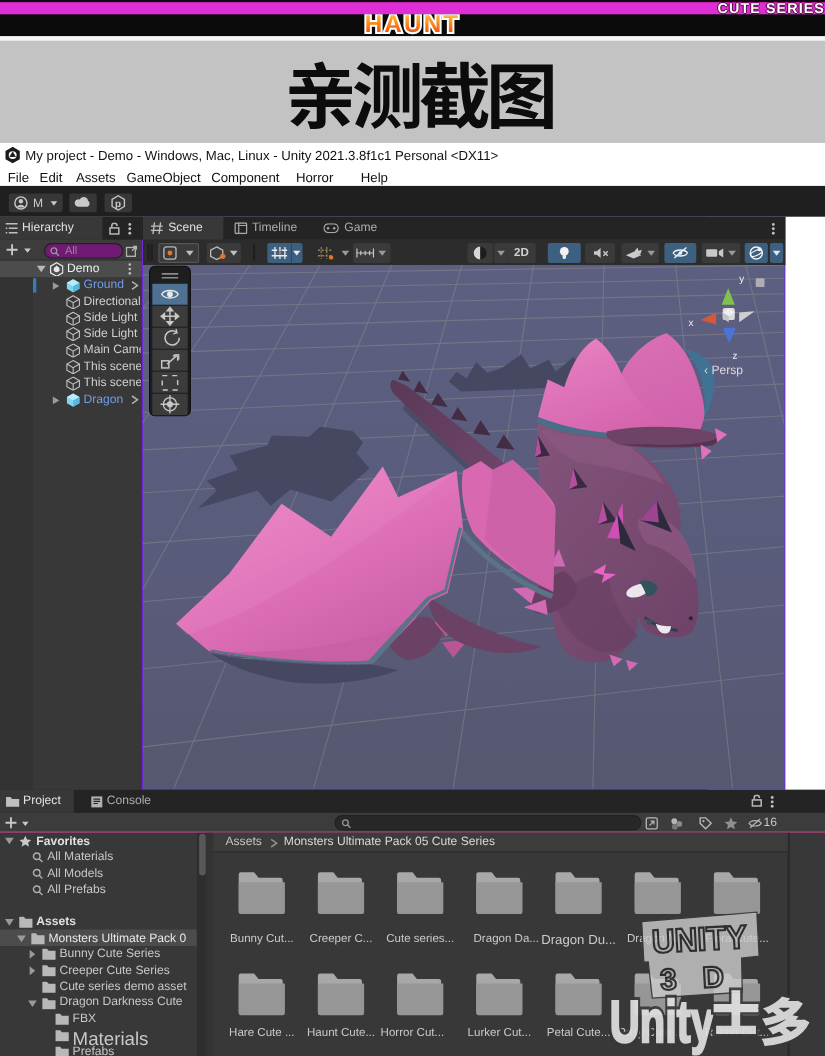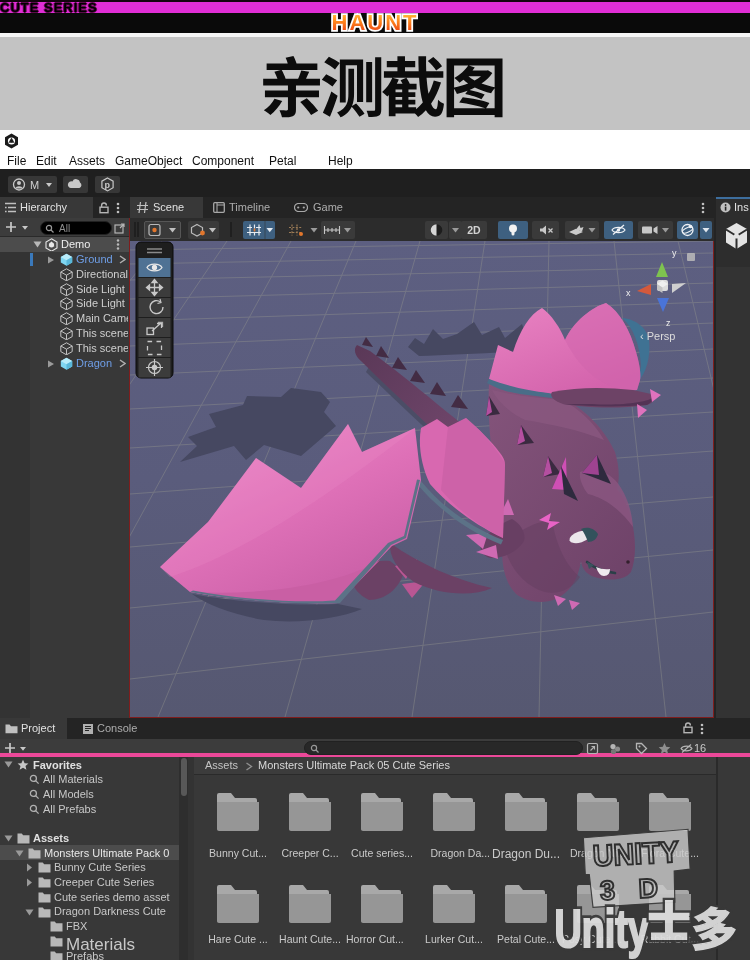--- a/index.html
+++ b/index.html
@@ -1,19 +1,19 @@
 <!DOCTYPE html>
 <html><head><meta charset="utf-8">
 <style>
 *{margin:0;padding:0;box-sizing:border-box;font-family:"Liberation Sans",sans-serif;}
 html,body{width:750px;background:#fff;}
 #page{position:relative;width:750px;height:960px;overflow:hidden;background:#fff;}
 .abs{position:absolute;}
 #banner1{left:0;top:0;width:750px;height:15px;background:#e02ed6;border-top:2px solid #14040e;
-  color:#000000;font-weight:bold;font-size:13px;text-align:left;line-height:12.5px;letter-spacing:1px;
+  color:#ffffff;font-weight:bold;font-size:13px;text-align:right;line-height:12.5px;letter-spacing:1px;
   text-shadow:-1px 0 #5c0a4a,1px 0 #5c0a4a,0 1px #5c0a4a,0 -1px #5c0a4a;}
 #banner2{left:0;top:13px;width:750px;height:20px;background:#0a0a0a;}
 #whitebar{left:0;top:33px;width:750px;height:4px;background:#f5f5f5;}
 #graybar{left:0;top:37px;width:750px;height:93px;background:#c3c3c3;}
 #titlebar{left:0;top:130px;width:750px;height:22px;background:#fff;color:#111;font-size:12px;}
 #menubar{left:0;top:152px;width:750px;height:17px;background:#fff;color:#111;font-size:12px;}
 .menuitem{position:absolute;top:2px;}
 #apptoolbar{left:0;top:169px;width:750px;height:28px;background:#1f1f1f;}
 .tbtn{position:absolute;top:7px;height:17px;background:#373737;border-radius:2px;}
 #main{left:0;top:197px;width:643px;height:521px;background:#383838;}
@@ -53,28 +53,29 @@
           </g>
 </g>
 </svg></div>
 <div id="titlebar" class="abs">
 <svg class="abs" style="left:4px;top:3px" width="15" height="16" viewBox="0 0 15 16">
 <path d="M7.5 0.5 L14 4.2 V11.8 L7.5 15.5 L1 11.8 V4.2 Z" fill="#1b1b1b"></path>
 <circle cx="7.5" cy="8" r="3.6" fill="#fff"></circle>
         <circle cx="7.5" cy="8" r="1.5" fill="#1b1b1b"></circle>
 <path d="M7.5 4.4 L10.6 9.8 H4.4 Z" fill="#1b1b1b" opacity="0.9"></path>
 </svg>
+<span class="abs" style="left:23px;top:4px">My project - Demo - Windows, Mac, Linux - Unity 2021.3.8f1c1 Personal &lt;DX11&gt;</span>
 </div>
 <div id="menubar" class="abs">
 <span class="menuitem" style="left:7px">File</span>
 <span class="menuitem" style="left:36px">Edit</span>
 <span class="menuitem" style="left:69px">Assets</span>
 <span class="menuitem" style="left:115px">GameObject</span>
 <span class="menuitem" style="left:192px">Component</span>
-<span class="menuitem" style="left:269px">Petal</span>
+<span class="menuitem" style="left:269px">Horror</span>
 <span class="menuitem" style="left:328px">Help</span>
 </div>
 <div id="apptoolbar" class="abs">
 <div class="tbtn" style="left:8px;width:49px">
 <svg width="49" height="17" viewBox="0 0 49 17">
 <circle cx="11" cy="8.5" r="5.5" fill="none" stroke="#c8c8c8" stroke-width="1.3"></circle>
 <circle cx="11" cy="7" r="2" fill="#c8c8c8"></circle>
           <path d="M7 12.6 A4.5 4.5 0 0 1 15 12.6" fill="#c8c8c8"></path>
 <text x="22" y="12.5" font-size="11" fill="#cfcfcf">M</text>
 <path d="M38 7 l6 0 l-3 4 z" fill="#c8c8c8"></path>
@@ -113,21 +114,21 @@
             <circle cx="2" cy="6" r="1.3"></circle>
             <circle cx="2" cy="10" r="1.3"></circle>
           </g>
         </svg>
 
  <div class="abs" style="left:0;top:21px;width:129px;height:19px;background:#3c3c3c;border-bottom:1px solid #2a2a2a">
   <svg class="abs" style="left:5px;top:3px" width="26" height="13" viewBox="0 0 26 13">
    <path d="M6 1 v10 M1 6 h10" stroke="#c8c8c8" stroke-width="1.7"></path>
    <path d="M17 5 l6 0 l-3 3.8 z" fill="#c8c8c8"></path>
           </svg>
-  <div class="abs" style="left:40px;top:3px;width:72px;height:14px;background:#000000;border:1px solid #212121;border-radius:7px">
+  <div class="abs" style="left:40px;top:3px;width:72px;height:14px;background:#701a75;border:1px solid #212121;border-radius:7px">
    <svg class="abs" style="left:4px;top:2px" width="10" height="10" viewBox="0 0 10 10">
     <circle cx="4" cy="4" r="2.6" fill="none" stroke="#999" stroke-width="1.2"></circle>
               <path d="M6 6 l2.5 2.5" stroke="#999" stroke-width="1.2"></path>
             </svg>
    <span class="abs" style="left:18px;top:1px;font-size:10px;color:#8f8f8f">All</span>
   </div>
   <svg class="abs" style="left:114px;top:4px" width="12" height="12" viewBox="0 0 12 12">
    <rect x="1" y="3" width="8" height="8" fill="none" stroke="#b5b5b5" stroke-width="1.2"></rect>
    <path d="M6 6 l4-4 m0 3 v-3 h-3" stroke="#b5b5b5" stroke-width="1.2" fill="none"></path>
           </svg>
@@ -216,21 +217,21 @@
 <path d="M6.5 0.8 L12.2 4 L6.5 7.2 L0.8 4 Z" fill="#b8ecfa"></path>
 <path d="M6.5 7.2 L12.2 4 V9.6 L6.5 12.8 Z" fill="#59b7d9"></path>
           </svg>
 <span class="abs" style="left:76px;top:120px;font-size:11px;color:#6f9fe8;white-space:nowrap;width:52px;overflow:hidden">Dragon</span>
 <svg class="abs" style="left:119px;top:122px" width="7" height="9" viewBox="0 0 7 9">
             <path d="M1 1 l5 3.5 l-5 3.5" fill="none" stroke="#b0b0b0" stroke-width="1.4"></path>
           </svg>
  </div>
 </div>
 
-<div class="abs" style="left:129px;top:0;width:585px;height:521px;background:#7f1d1d">
+<div class="abs" style="left:129px;top:0;width:585px;height:521px;background:#6d28d9">
  <div class="tabbar" style="left:0;width:585px"></div>
  <div class="tab" style="left:1px;width:73px">
   <svg class="abs" style="left:7px;top:5px" width="11" height="11" viewBox="0 0 11 11">
    <g stroke="#c0c0c0" stroke-width="1.2">
               <path d="M3.5 0 L2 11 M9 0 L7.5 11 M0 3.5 H11 M0 7.5 H11" fill="none"></path>
             </g>
           </svg>
   <span class="tabtxt" style="left:23px">Scene</span>
  </div>
  <svg class="abs" style="left:84px;top:5px" width="12" height="11" viewBox="0 0 12 11">
@@ -546,40 +547,20 @@
 <circle cx="154.5" cy="367.5" r="6"></circle>
                 <path d="M154.5 359 v17 M146 367.5 h17"></path>
                 <circle cx="154.5" cy="367.5" r="2.2" fill="#c8c8c8"></circle>
 </g>
 </g>
 </svg>
 
  </div>
 </div>
 
-<div class="abs" style="left:714px;top:0;width:36px;height:521px;background:#242424">
- <div class="tab" style="left:3px;width:33px;background:transparent;z-index:3">
-  <svg class="abs" style="left:3px;top:5px" width="11" height="11" viewBox="0 0 11 11">
-   <circle cx="5.5" cy="5.5" r="5" fill="#c0c0c0"></circle>
-            <rect x="4.8" y="4.6" width="1.6" height="4" fill="#242424"></rect>
-            <circle cx="5.6" cy="3" r="0.9" fill="#242424"></circle>
-          </svg>
-  <span class="tabtxt" style="left:17px">Ins</span>
- </div>
- <div class="abs" style="left:2px;top:0;width:34px;height:2px;background:#3d6e9e"></div>
- <div class="abs" style="left:2px;top:2px;width:34px;height:68px;background:#2d2d2d"></div>
- <div class="abs" style="left:2px;top:70px;width:34px;height:451px;background:#333333"></div>
- <svg class="abs" style="left:11px;top:25px" width="23" height="28" viewBox="0 0 23 28">
-  <path d="M11.5 1 L22 7 V20.5 L11.5 27 L1 20.5 V7 Z" fill="#e4e4e4"></path>
-  <g stroke="#2d2d2d" stroke-width="2" fill="none">
-            <path d="M11.5 27 V14 M11.5 14 L1 7.5 M11.5 14 L22 7.5"></path>
-          </g>
-  <circle cx="11.5" cy="14" r="2.6" fill="#e4e4e4"></circle>
-        </svg>
-</div>
 </div>
 <div id="project" class="abs">
       <div class="tabbar" style="width:750px"></div>
 <div class="tab" style="left:0;width:67px">
  <svg class="abs" style="left:5px;top:5px" width="13" height="11" viewBox="0 0 13 11">
   <path d="M0.5 1.5 h4 l1.5 1.8 h6.5 v7 h-12 z" fill="#c0c0c0"></path>
         </svg>
  <span class="tabtxt" style="left:21px">Project</span>
 </div>
 <svg class="abs" style="left:82px;top:5px" width="12" height="12" viewBox="0 0 12 12">
@@ -592,21 +573,21 @@
  <path d="M3.6 5 V3.4 a2.4 2.4 0 0 1 4.8 0" fill="none" stroke="#b5b5b5" stroke-width="1.4"></path>
       </svg>
 <svg class="abs" style="left:700px;top:5px" width="4" height="12" viewBox="0 0 4 12">
  <g fill="#c0c0c0">
           <circle cx="2" cy="2" r="1.3"></circle>
           <circle cx="2" cy="6" r="1.3"></circle>
           <circle cx="2" cy="10" r="1.3"></circle>
         </g>
       </svg>
 
-<div class="abs" style="left:0;top:21px;width:750px;height:18px;background:#3c3c3c;border-bottom:4px solid #ec4899">
+<div class="abs" style="left:0;top:21px;width:750px;height:18px;background:#3c3c3c;border-bottom:1px solid #ec4899">
  <svg class="abs" style="left:4px;top:3px" width="26" height="13" viewBox="0 0 26 13">
   <path d="M6 1 v10 M1 6 h10" stroke="#c8c8c8" stroke-width="1.7"></path>
   <path d="M16 5 l6 0 l-3 3.8 z" fill="#c8c8c8"></path>
         </svg>
  <div class="abs" style="left:304px;top:2px;width:279px;height:14px;background:#282828;border:1px solid #212121;border-radius:7px">
   <svg class="abs" style="left:5px;top:2px" width="10" height="10" viewBox="0 0 10 10">
    <circle cx="4" cy="4" r="2.6" fill="none" stroke="#999" stroke-width="1.2"></circle>
             <path d="M6 6 l2.5 2.5" stroke="#999" stroke-width="1.2"></path>
           </svg>
  </div>

